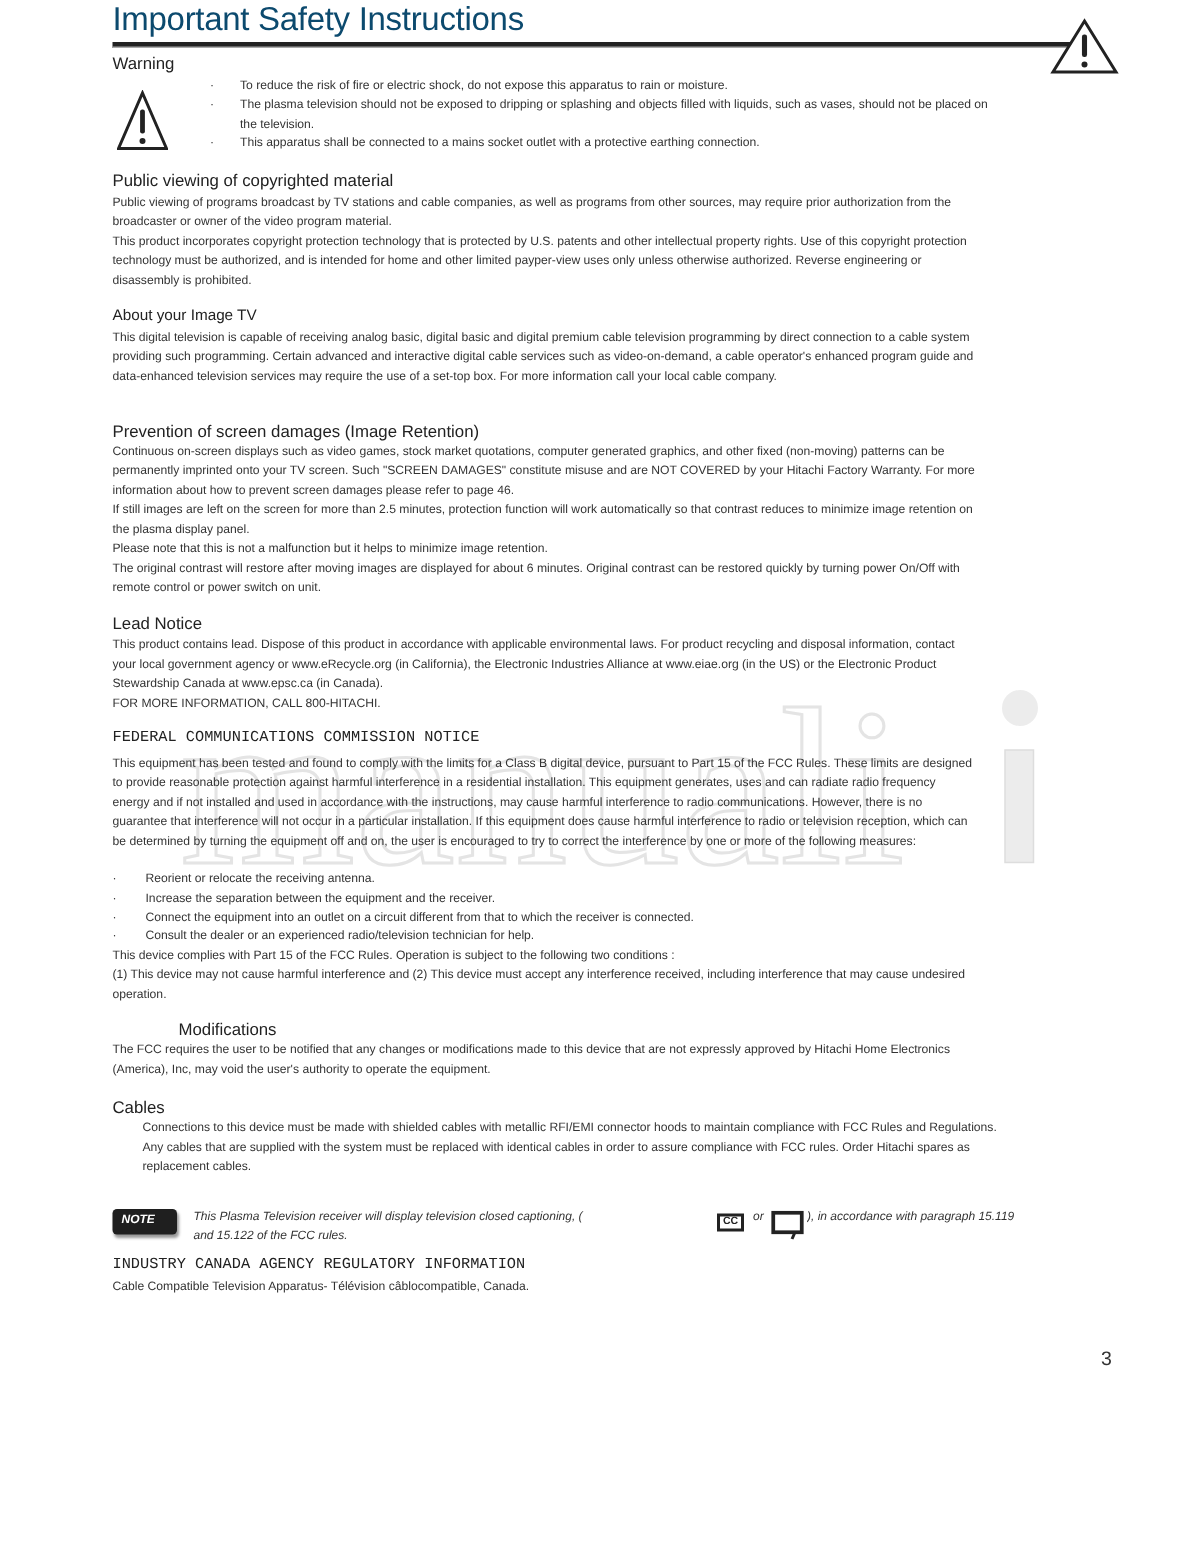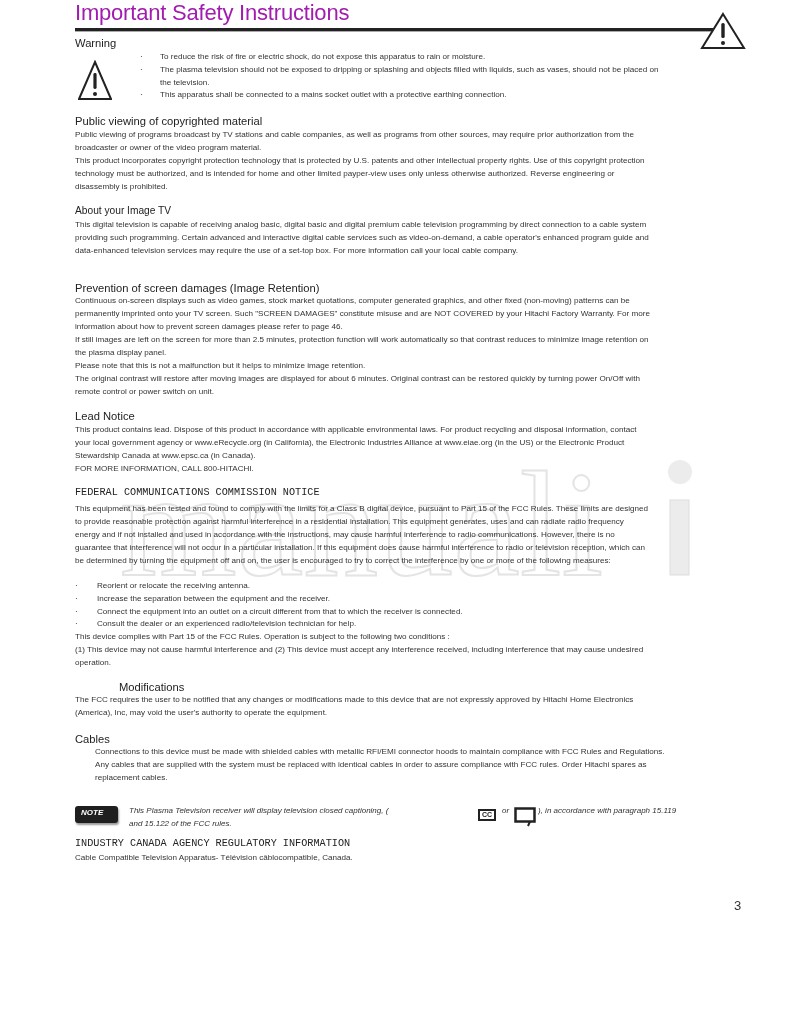--- a/index.html
+++ b/index.html
@@ -1,19 +1,19 @@
 <!DOCTYPE html>
 <html><head>
 <meta charset="utf-8">
 <style>
   html, body { margin: 0; padding: 0; background: #ffffff; }
   body { width: 800px; height: 1036px; position: relative; overflow: hidden;
          font-family: "Liberation Sans", sans-serif; color: #333; }
 
-  .page-title { position: absolute; left: 75px; top: 0px; font-size: 22px; color: #a21caf;
+  .page-title { position: absolute; left: 75px; top: 0px; font-size: 22px; color: #0c4a6e;
                 font-family: "Liberation Sans", sans-serif; letter-spacing: -0.2px; }
   .title-rule { position: absolute; left: 75px; top: 28px; width: 645px; height: 3px; background: #222;
                 border-bottom: 1px solid #aaa; }
   .title-warn { position: absolute; left: 700px; top: 12px; width: 46px; height: 38px; }
 
   .h { position: absolute; left: 75px; font-size: 11.2px; color: #222; }
   .h.caps { font-size: 10.2px; font-family: Liberation Mono, monospace; }
   .p { position: absolute; left: 75px; width: 575px; font-size: 8.1px; line-height: 13px; color: #333; }
 
   .warn-icon { position: absolute; left: 78px; top: 60px; width: 34px; height: 41px; }

